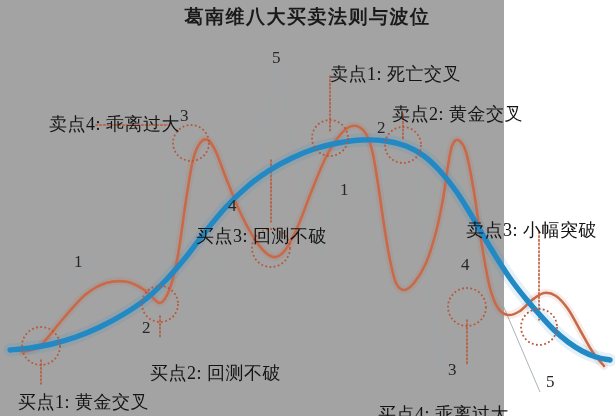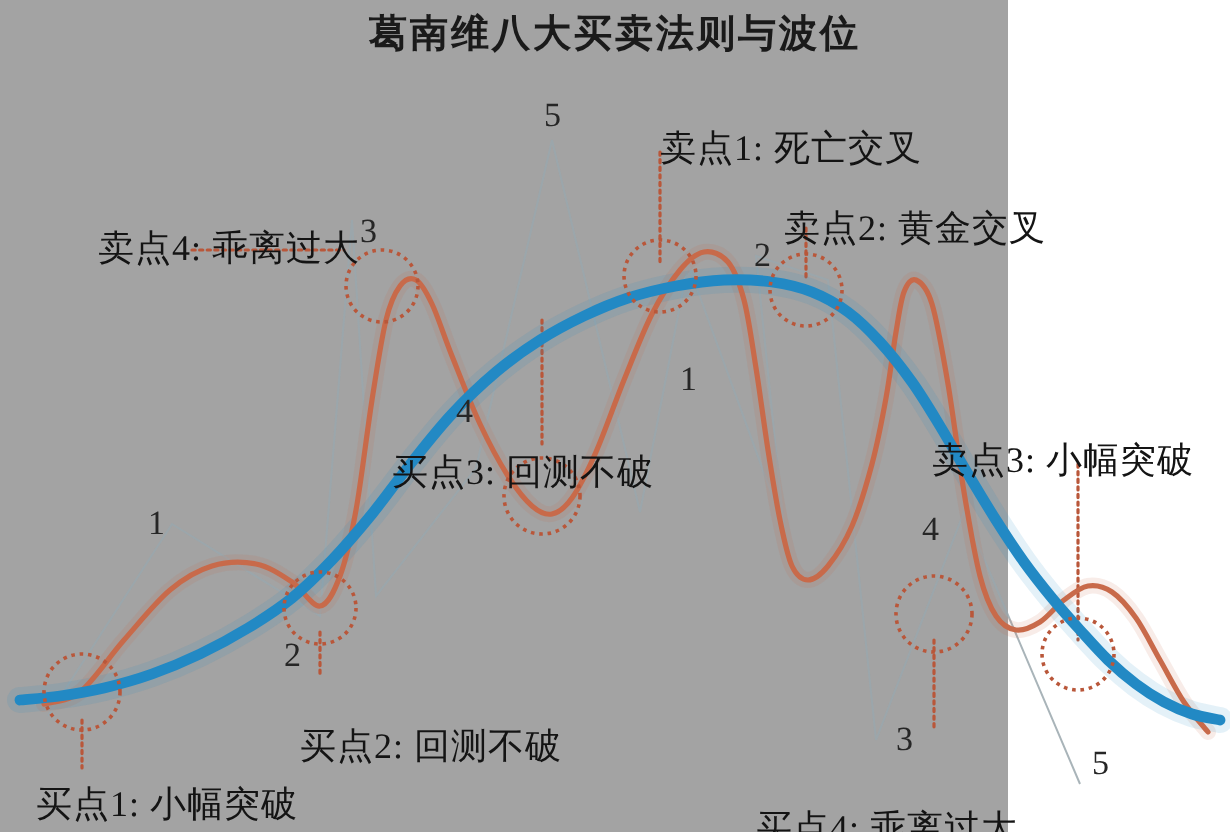--- a/index.html
+++ b/index.html
@@ -100,21 +100,21 @@
       </g>
   </svg>
 
   <div id="annotations">
       <div class="anno" style="left: 12px; top: 112px; margin-left: 37px;">卖点4: 乖离过大</div>
       <div class="anno" style="left: 330px; top: 62px;">卖点1: 死亡交叉</div>
       <div class="anno" style="left: 392px; top: 102px;">卖点2: 黄金交叉</div>
       <div class="anno" style="left: 466px; top: 218px;">卖点3: 小幅突破</div>
       <div class="anno" style="left: 196px; top: 224px;">买点3: 回测不破</div>
       <div class="anno" style="left: 150px; top: 341px; margin-top: 20px;">买点2: 回测不破</div>
-      <div class="anno" style="left: 18px; top: 390px;">买点1: 小幅突破</div>
+      <div class="anno" style="left: 18px; top: 390px;">买点1: 黄金交叉</div>
       <div class="anno" style="left: 378px; top: 370px; margin-top: 32px;">买点4: 乖离过大</div>
     </div>
   <div id="wavenums">
       <div class="wavenum" style="left: 74px; top: 252px;">1</div>
       <div class="wavenum" style="left: 142px; top: 318px;">2</div>
       <div class="wavenum" style="left: 180px; top: 106px;">3</div>
       <div class="wavenum" style="left: 228px; top: 196px;">4</div>
       <div class="wavenum" style="left: 272px; top: 48px;">5</div>
       <div class="wavenum" style="left: 340px; top: 180px;">1</div>
       <div class="wavenum" style="left: 377px; top: 118px;">2</div>

